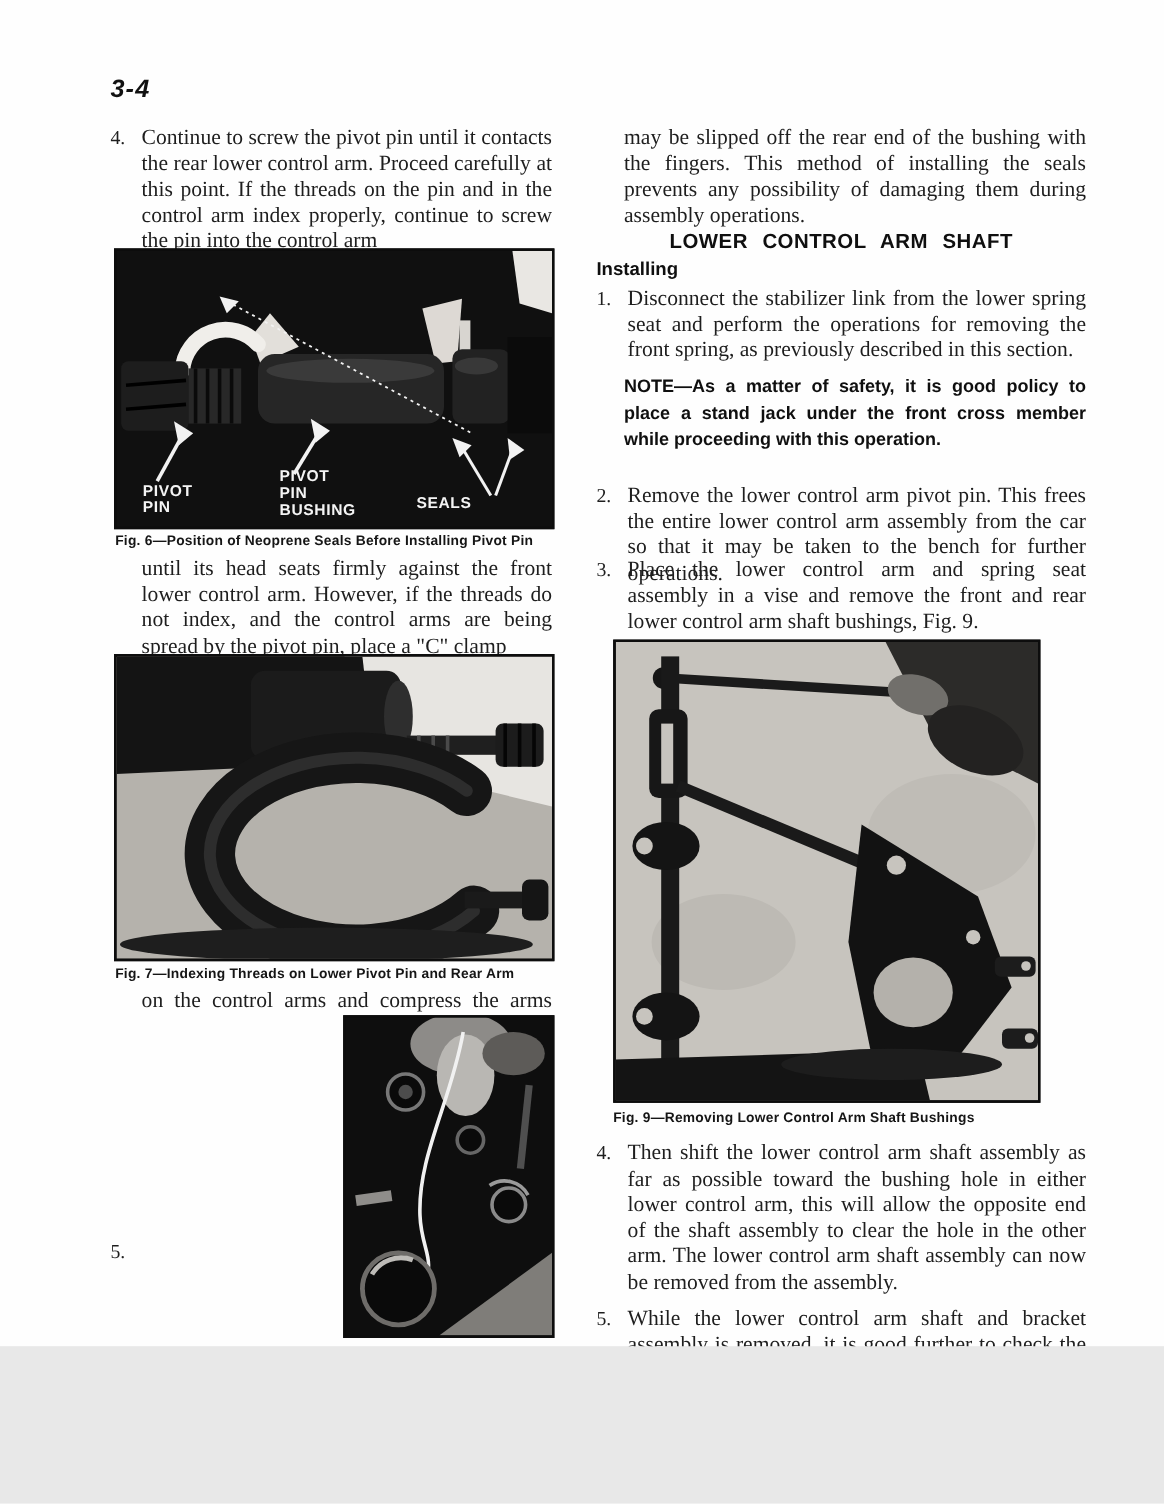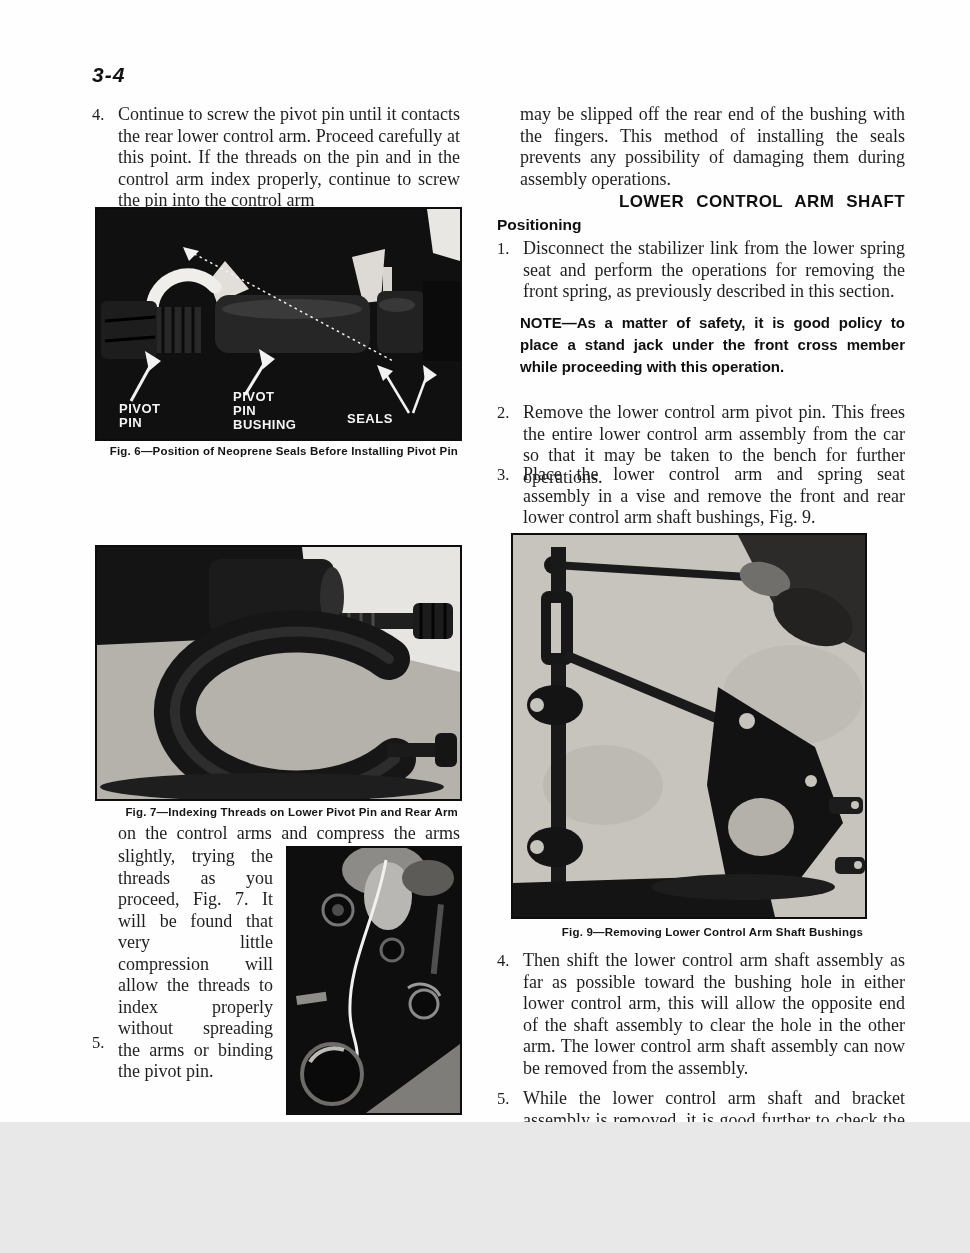--- a/index.html
+++ b/index.html
@@ -12,23 +12,23 @@
   .pageno{font-family:"Liberation Sans", sans-serif;font-weight:bold;font-style:italic;
     font-size:21px;letter-spacing:1px;color:#111;}
   .body-text{font-size:18px;line-height:21.5px;text-align:justify;color:#1e1e1e;}
   .item{display:flex;}
   .item .num{flex:0 0 26px;font-size:16.5px;line-height:21.5px;color:#1e1e1e;}
   .item .txt{flex:1;}
   .item p{margin:0;}
   p{margin:0;}
   .figure{border:2px solid #0d0d0d;background:#101010;overflow:hidden;text-align:center;}
   .caption{font-family:"Liberation Sans", sans-serif;font-weight:bold;font-size:11.5px;
-    text-align:right;color:#151515;letter-spacing:.2px;line-height:15px;}
+    text-align:left;color:#151515;letter-spacing:.2px;line-height:15px;}
   .section-heading{font-family:"Liberation Sans", sans-serif;font-weight:bold;font-size:17px;
-    text-align:right;color:#0f0f0f;word-spacing:7px;letter-spacing:.4px;}
+    text-align:center;color:#0f0f0f;word-spacing:7px;letter-spacing:.4px;}
   .subheading{font-family:"Liberation Sans", sans-serif;font-weight:bold;font-size:15.5px;color:#0f0f0f;}
   .note-text{font-family:"Liberation Sans", sans-serif;font-weight:bold;font-size:15px;
     line-height:22px;text-align:justify;color:#0f0f0f;}
   .wide-line{text-align:justify;text-align-last:justify;}
   .fig-label{font-family:"Liberation Sans", sans-serif;font-weight:bold;fill:#f4f4f4;font-size:13px;letter-spacing:.5px;}
   .footer-mark{font-size:9px;color:#000;}
 </style>
 </head>
 <body>
 
@@ -83,20 +83,21 @@
       <text class="fig-label" x="22" y="204">PIVOT</text>
       <text class="fig-label" x="22" y="218">PIN</text>
       <text class="fig-label" x="136" y="192">PIVOT</text>
       <text class="fig-label" x="136" y="206">PIN</text>
       <text class="fig-label" x="136" y="220">BUSHING</text>
       <text class="fig-label" x="250" y="214">SEALS</text>
     </svg>
   </div>
   <div class="abs caption" style="left:96px;top:444px;width:362px;">Fig. 6—Position of Neoprene Seals Before Installing Pivot Pin</div>
 
+  <p class="abs body-text" style="left:118px;top:463px;width:342px;">until its head seats firmly against the front lower control arm. However, if the threads do not index, and the control arms are being spread by the pivot pin, place a "C" clamp</p>
 
   <div class="abs figure" style="left:95px;top:545px;width:363px;height:252px;">
     <svg width="363" height="252" viewBox="0 0 363 252">
       <rect x="0" y="0" width="363" height="252" fill="#b5b2ac"></rect>
       <polygon points="190,0 363,0 363,125 225,92" fill="#e7e5e1"></polygon>
 
       <polygon points="0,0 205,0 215,88 0,98" fill="#141414"></polygon>
       <rect x="112" y="12" width="125" height="74" rx="12" fill="#1b1b1b"></rect>
       <ellipse cx="235" cy="50" rx="12" ry="30" fill="#2e2e2e"></ellipse>
 
@@ -115,21 +116,20 @@
       <rect x="290" y="196" width="60" height="14" fill="#1a1a1a"></rect>
       <rect x="338" y="186" width="22" height="34" rx="6" fill="#151515"></rect>
 
       <ellipse cx="175" cy="240" rx="172" ry="14" fill="#1e1e1e"></ellipse>
     </svg>
   </div>
   <div class="abs caption" style="left:96px;top:805px;width:362px;">Fig. 7—Indexing Threads on Lower Pivot Pin and Rear Arm</div>
 
   <p class="abs body-text wide-line" style="left:118px;top:823px;width:342px;">on the control arms and compress the arms</p>
 
-  <p class="abs body-text" style="left:118px;top:846px;width:155px;">slightly, trying the threads as you proceed, Fig. 7. It will be found that very little compression will allow the threads to index properly without spreading the arms or binding the pivot pin.</p>
 
   <div class="abs item" style="left:92px;top:1032px;width:181px;">
     <span class="num">5.</span>
   </div>
 
   <div class="abs figure" style="left:286px;top:846px;width:172px;height:265px;">
     <svg width="172" height="265" viewBox="0 0 172 265">
       <rect x="0" y="0" width="172" height="265" fill="#0e0e0e"></rect>
 
       <ellipse cx="96" cy="22" rx="42" ry="26" fill="#8d8b88"></ellipse>
@@ -153,21 +153,21 @@
     </svg>
   </div>
   <div class="abs caption" style="left:280px;top:1126px;width:184px;">
     <div>Fig. 8—Positioning Neoprene</div>
     <div>Seal at Lower Pivot Pin</div>
   </div>
 
   <p class="abs body-text" style="left:520px;top:104px;width:385px;">may be slipped off the rear end of the bushing with the fingers. This method of installing the seals prevents any possibility of damaging them during assembly operations.</p>
 
   <div class="abs section-heading" style="left:497px;top:192px;width:408px;">LOWER CONTROL ARM SHAFT</div>
-  <div class="abs subheading" style="left:497px;top:216px;">Positioning</div>
+  <div class="abs subheading" style="left:497px;top:216px;">Installing</div>
 
   <div class="abs item" style="left:497px;top:238px;width:408px;">
     <span class="num">1.</span>
     <p class="txt body-text">Disconnect the stabilizer link from the lower spring seat and perform the operations for removing the front spring, as previously described in this section.</p>
   </div>
 
   <p class="abs note-text" style="left:520px;top:312px;width:385px;">NOTE—As a matter of safety, it is good policy to place a stand jack under the front cross member while proceeding with this operation.</p>
 
   <div class="abs item" style="left:497px;top:402px;width:408px;">
     <span class="num">2.</span>

